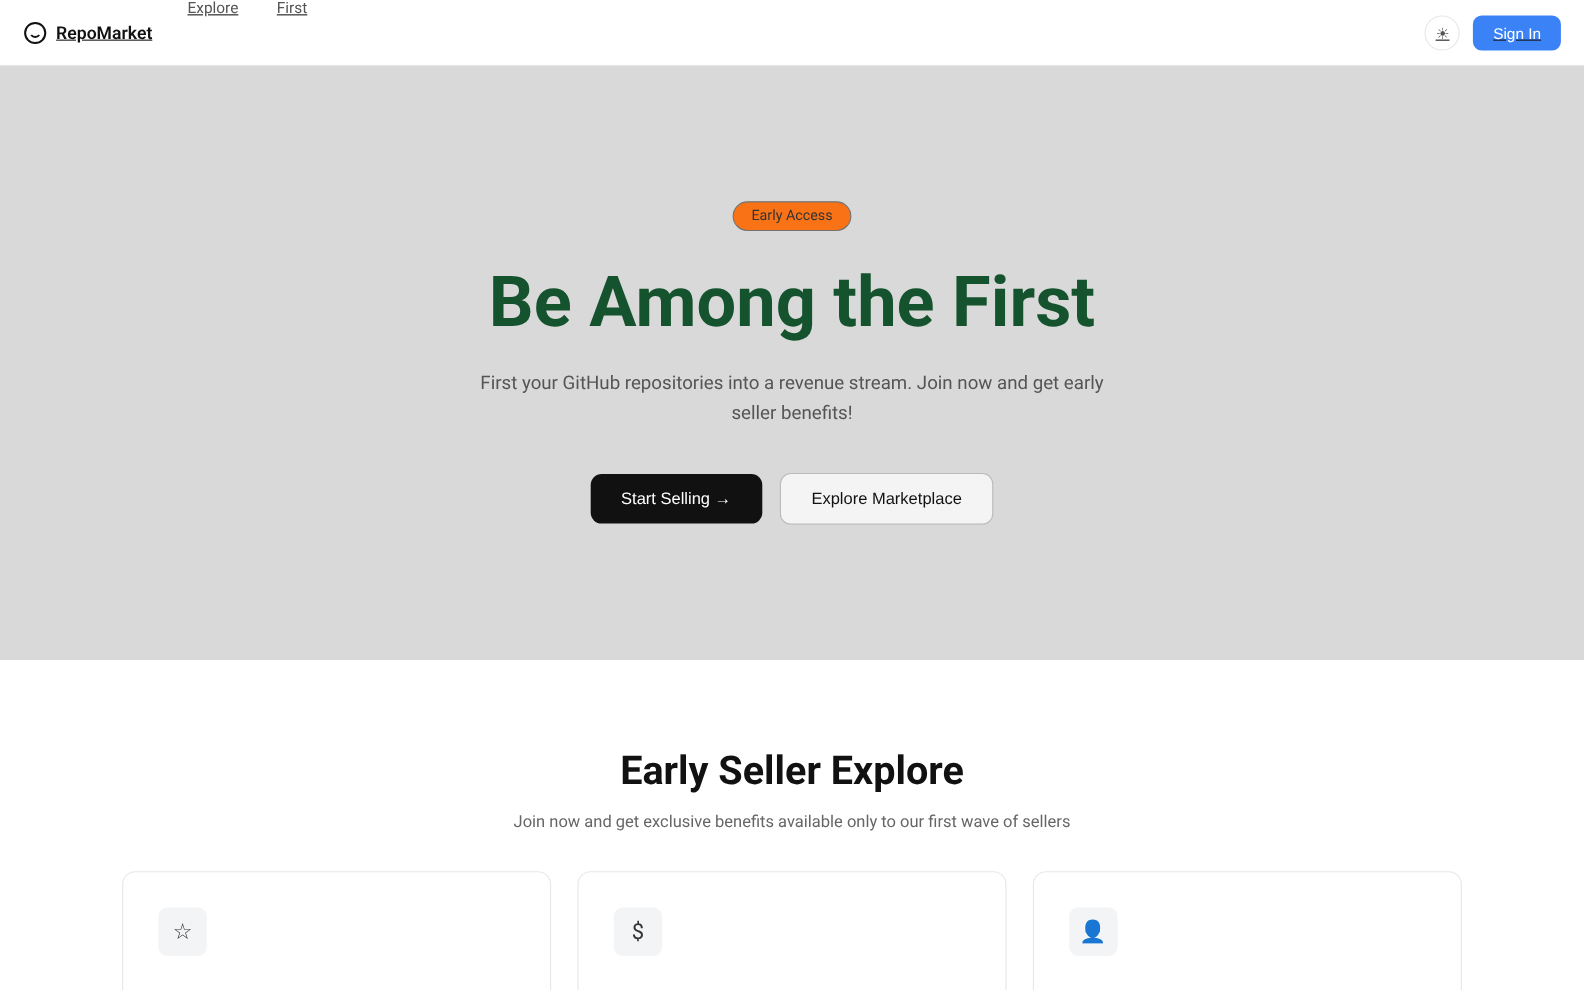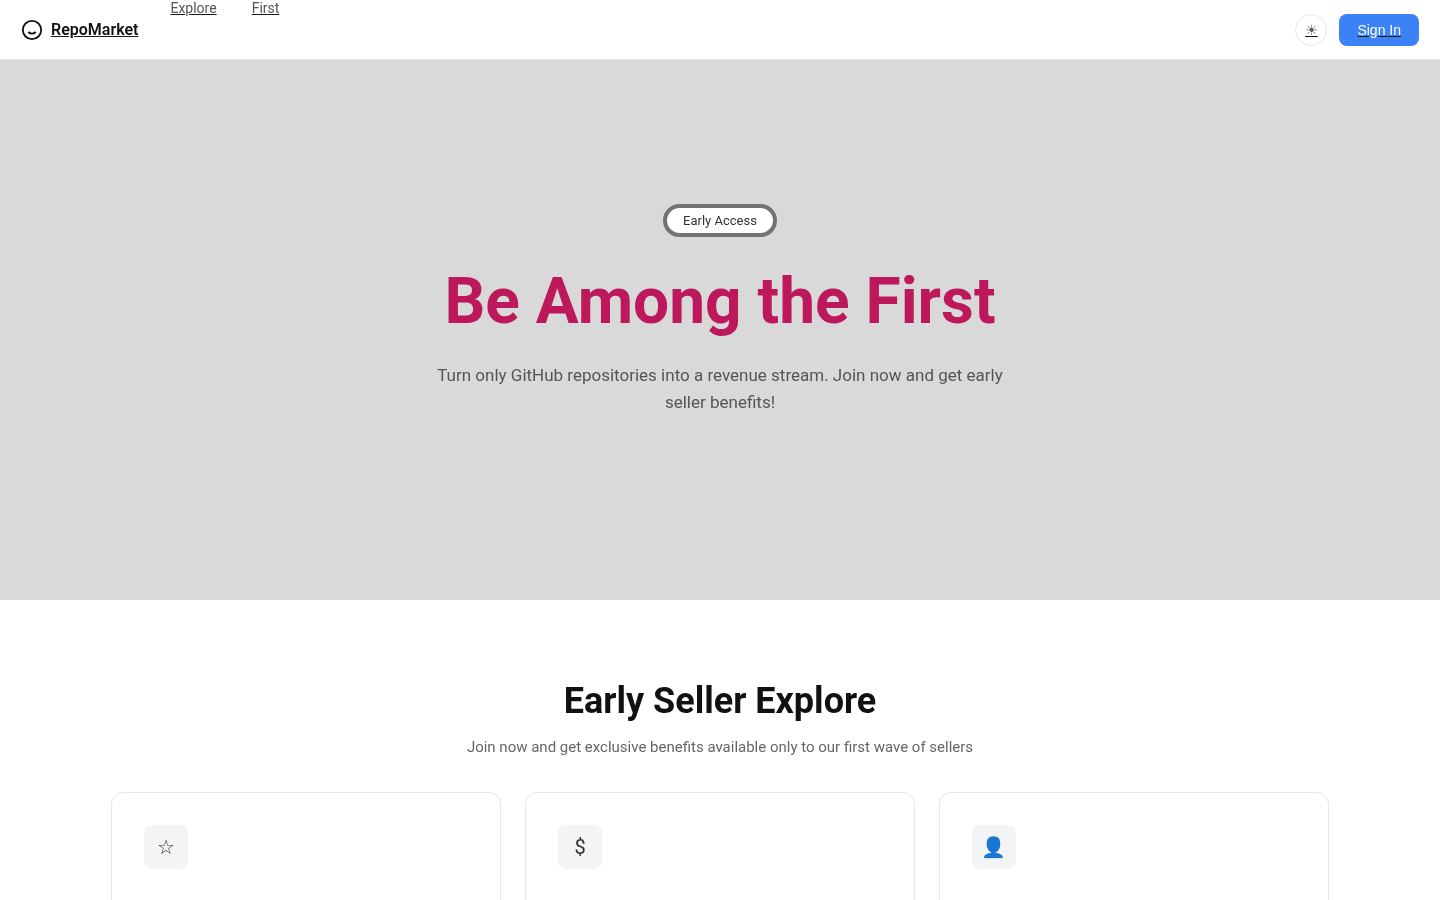--- a/index.html
+++ b/index.html
@@ -96,33 +96,33 @@
       flex-direction: column;
       align-items: center;
       justify-content: center;
       min-height: 540px;
       text-align: center;
       padding: 60px 40px;
     }
 
     .early-access-badge {
       display: inline-block;
-      background: #ffffff;
-      border: 4px solid #737373;
+      background: #f97316;
+      border: 1px solid #737373;
       border-radius: 20px;
       padding: 5px 16px;
       font-size: 13px;
       color: #333;
       margin-bottom: 28px;
     }
 
     .hero-title {
       font-size: 64px;
       font-weight: 700;
-      color: #be185d;
+      color: #14532d;
       line-height: 1.15;
       margin-bottom: 24px;
       max-width: 800px;
     }
 
     .hero-subtitle {
       font-size: 17px;
       color: #555;
       max-width: 600px;
       margin-bottom: 40px;
@@ -233,21 +233,25 @@
     </button>
     <button class="sign-in-btn">Sign In</button>
   </div>
 </nav>
 
 <section class="hero">
   <span class="early-access-badge">Early Access</span>
   <h1 class="hero-title">
     <span>Be Among the First</span><br>
   </h1>
-  <p class="hero-subtitle">Turn only GitHub repositories into a revenue stream. Join now and get early seller benefits!</p>
+  <p class="hero-subtitle">First your GitHub repositories into a revenue stream. Join now and get early seller benefits!</p>
+  <div class="hero-buttons">
+    <button class="btn-primary">Start Selling →</button>
+    <button class="btn-secondary">Explore Marketplace</button>
+  </div>
 </section>
 
 <section class="benefits-section">
   <h2 class="benefits-title">Early Seller Explore</h2>
   <p class="benefits-subtitle">Join now and get exclusive benefits available only to our first wave of sellers</p>
   <div class="benefits-cards">
 
     <div class="benefit-card">
       <div class="benefit-icon-wrap">
         <span>☆</span>

